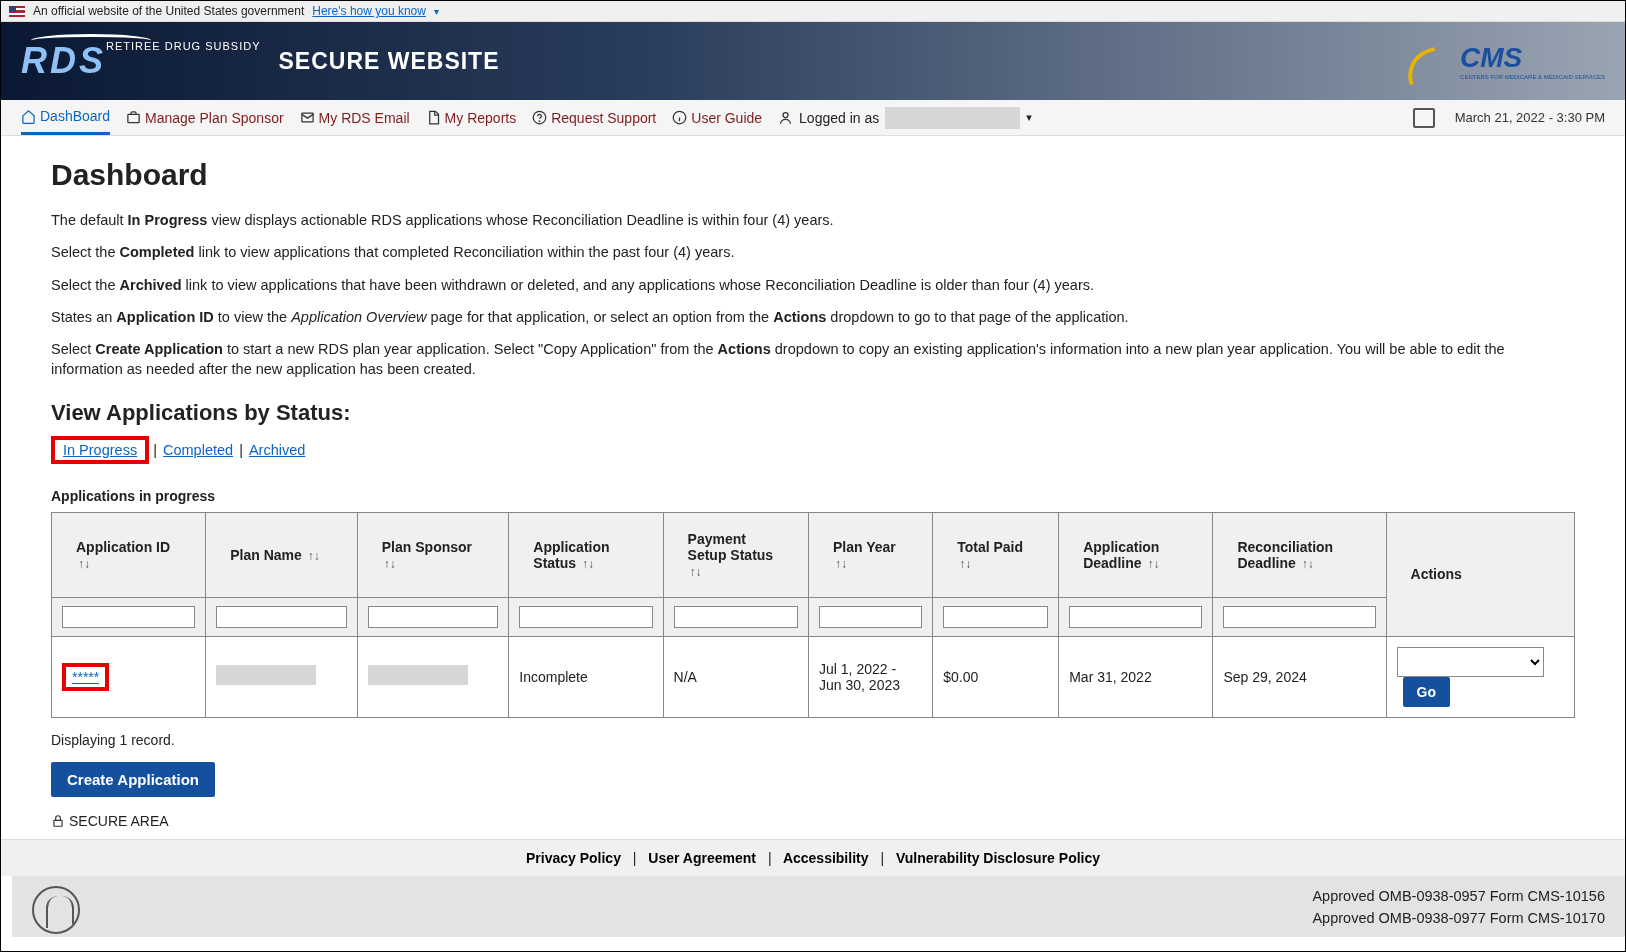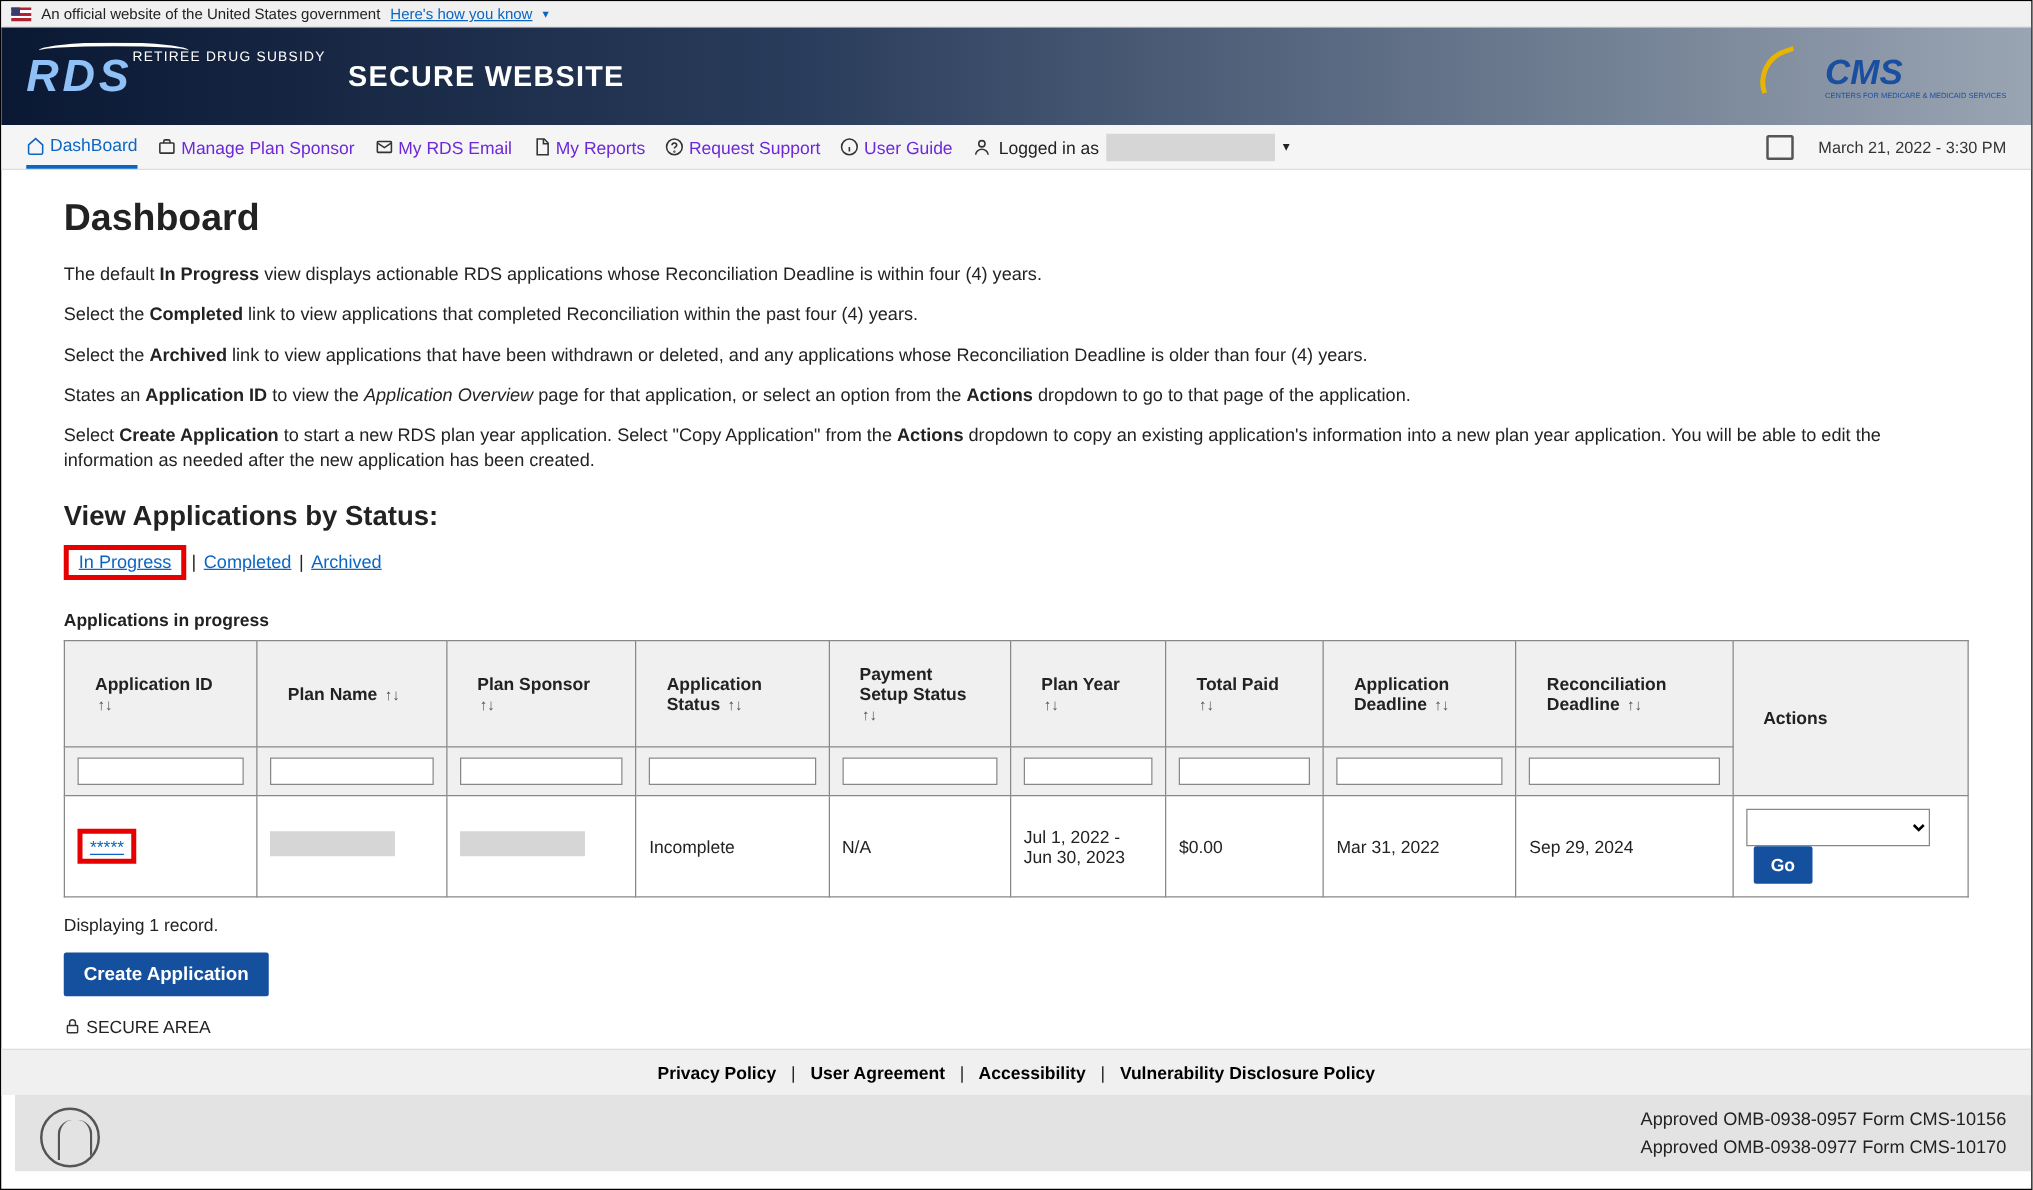--- a/index.html
+++ b/index.html
@@ -8,27 +8,27 @@
   .gov-banner { background: #f0f0f0; font-size: 12px; padding: 3px 8px; display: flex; align-items: center; gap: 8px; border-bottom: 1px solid #ddd; }
   .flag-icon { width: 16px; height: 11px; background: linear-gradient(#b22234 0 20%, #fff 20% 40%, #b22234 40% 60%, #fff 60% 80%, #b22234 80% 100%); position: relative; }
   .flag-icon::before { content: ''; position: absolute; left: 0; top: 0; width: 7px; height: 6px; background: #3c3b6e; }
   .header { background: linear-gradient(90deg, #0a1833 0%, #2a3d5c 40%, #9aa5b3 100%); color: #fff; display: flex; align-items: center; padding: 8px 20px; height: 78px; justify-content: space-between; }
   .rds-logo { display: flex; align-items: center; gap: 18px; }
   .rds-mark { display: flex; align-items: flex-start; }
   .rds-big { font-size: 36px; font-weight: bold; font-style: italic; letter-spacing: 3px; color: #8fc1f7; position: relative; }
   .rds-big::before { content: ''; position: absolute; top: -6px; left: 10px; width: 120px; height: 10px; border-top: 3px solid #fff; border-radius: 50% 50% 0 0; }
   .rds-sub { font-size: 11px; letter-spacing: 1px; }
   .secure-title { font-size: 23px; font-weight: bold; letter-spacing: 1px; }
-  .cms-logo { display: flex; align-items: flex-start; gap: 20px; }
+  .cms-logo { display: flex; align-items: flex-end; gap: 20px; }
   .cms-swoosh { width: 36px; height: 28px; border: 4px solid #e8b400; border-right: none; border-bottom: none; border-radius: 28px 0 0 0; transform: rotate(-20deg); }
   .cms-text { font-size: 28px; font-weight: bold; color: #1a4fa0; font-style: italic; }
   .cms-sub { font-size: 6px; color: #1a4fa0; }
   .nav { background: #f5f5f5; border-bottom: 1px solid #ddd; display: flex; align-items: center; padding: 0 20px; height: 36px; }
   .nav-left { display: flex; align-items: center; gap: 16px; flex: 1; }
-  .nav-item { display: flex; align-items: center; gap: 4px; font-size: 14px; color: #6d28d9; cursor: pointer; padding: 8px 0; }
+  .nav-item { display: flex; align-items: center; gap: 4px; font-size: 14px; color: #7f1d1d; cursor: pointer; padding: 8px 0; }
   .nav-item.active { color: #0b66c3; border-bottom: 3px solid #0b66c3; }
   .nav-right { display: flex; align-items: center; gap: 20px; color: #333; font-size: 13px; }
   .icon-sm { width: 15px; height: 15px; display: inline-block; }
   .user-chip { display: flex; align-items: center; gap: 6px; }
   .user-redact { background: #d6d6d6; width: 135px; height: 22px; display: inline-block; }
   .print-icon { width: 22px; height: 20px; border: 2px solid #555; border-radius: 2px; position: relative; cursor: pointer; }
   .main { padding: 22px 50px 10px 50px; }
   h1 { font-size: 30px; margin-bottom: 18px; }
   h2 { font-size: 22px; margin: 20px 0 10px 0; }
   .para { font-size: 14.5px; margin-bottom: 12px; line-height: 1.4; }

